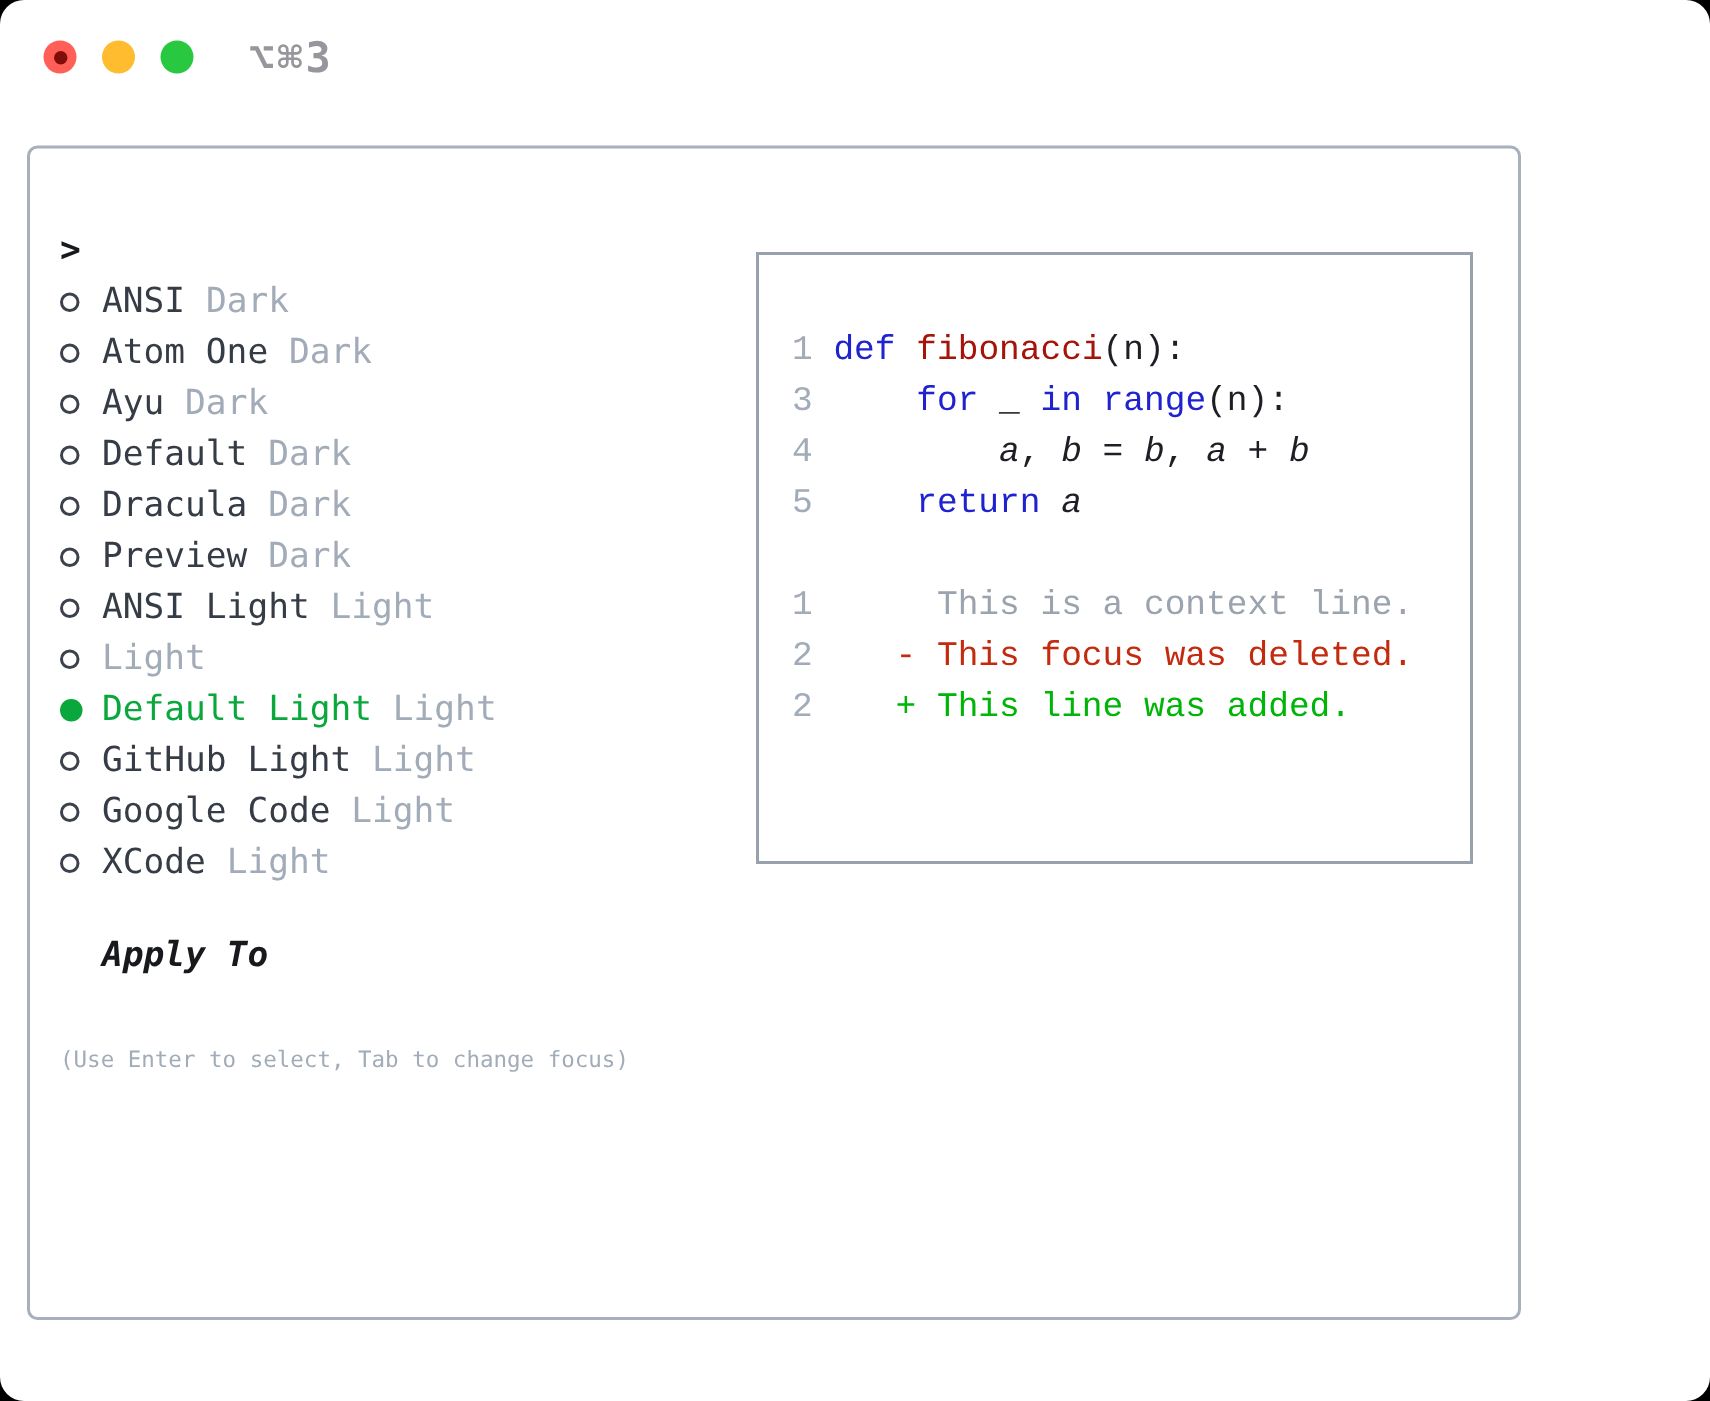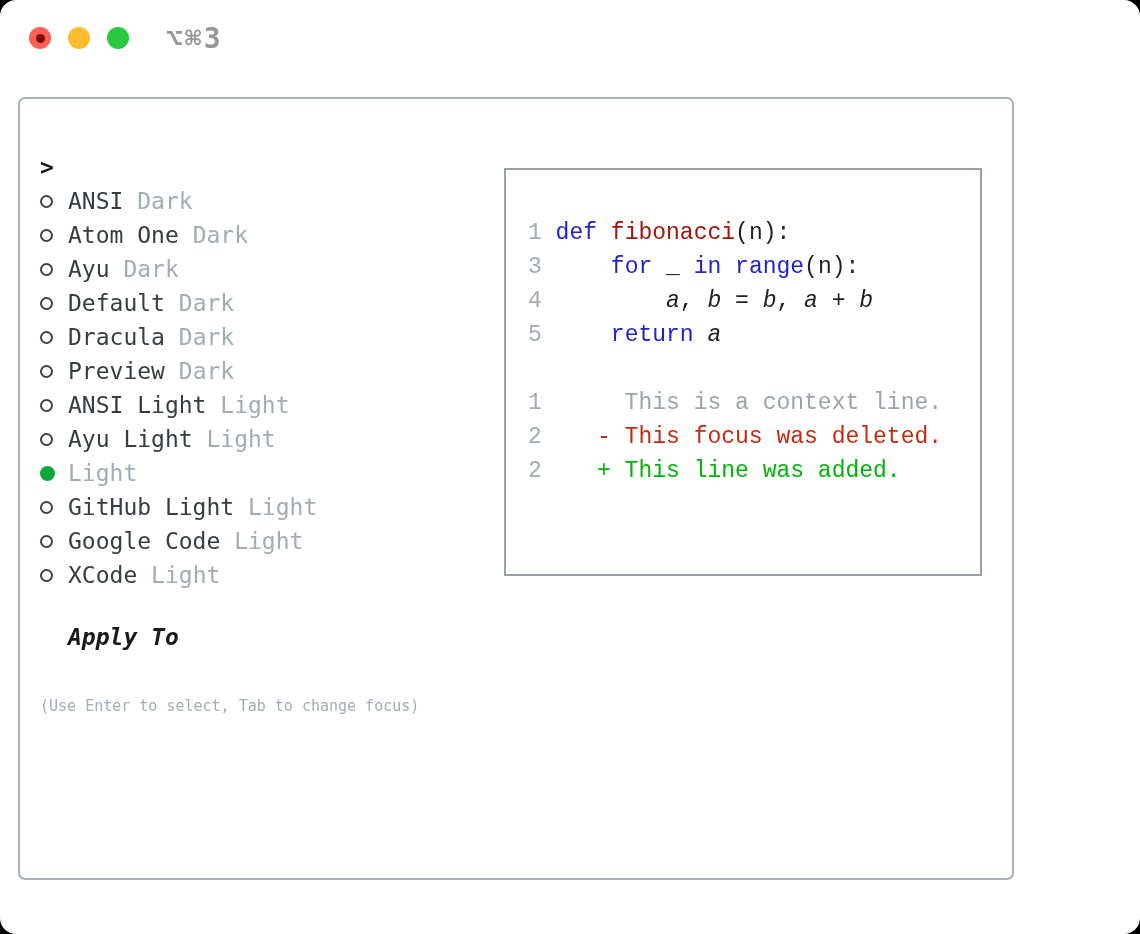--- a/index.html
+++ b/index.html
@@ -96,22 +96,22 @@
       </div>
 
       <div id="theme-list">
           <div class="row"><span class="marker"><span class="radio"></span></span><span class="item-name">ANSI </span><span class="item-suffix">Dark</span></div>
           <div class="row"><span class="marker"><span class="radio"></span></span><span class="item-name">Atom One </span><span class="item-suffix">Dark</span></div>
           <div class="row"><span class="marker"><span class="radio"></span></span><span class="item-name">Ayu </span><span class="item-suffix">Dark</span></div>
           <div class="row"><span class="marker"><span class="radio"></span></span><span class="item-name">Default </span><span class="item-suffix">Dark</span></div>
           <div class="row"><span class="marker"><span class="radio"></span></span><span class="item-name">Dracula </span><span class="item-suffix">Dark</span></div>
           <div class="row"><span class="marker"><span class="radio"></span></span><span class="item-name">Preview </span><span class="item-suffix">Dark</span></div>
           <div class="row"><span class="marker"><span class="radio"></span></span><span class="item-name">ANSI Light </span><span class="item-suffix">Light</span></div>
-          <div class="row"><span class="marker"><span class="radio"></span></span><span class="item-name">Ayu Light </span><span class="item-suffix">Light</span></div>
-          <div class="row"><span class="marker"><span class="radio sel"></span></span><span class="item-suffix">Light</span></div>
+          <div class="row"><span class="marker"><span class="radio"></span></span><span class="item-suffix">Light</span></div>
+          <div class="row"><span class="marker"><span class="radio sel"></span></span><span class="item-name sel">Default Light </span><span class="item-suffix">Light</span></div>
           <div class="row"><span class="marker"><span class="radio"></span></span><span class="item-name">GitHub Light </span><span class="item-suffix">Light</span></div>
           <div class="row"><span class="marker"><span class="radio"></span></span><span class="item-name">Google Code </span><span class="item-suffix">Light</span></div>
           <div class="row"><span class="marker"><span class="radio"></span></span><span class="item-name">XCode </span><span class="item-suffix">Light</span></div>
         </div>
 
       <div class="row apply-hdr">
         <span class="marker"></span>
         <span class="hdr">Apply To</span>
       </div>
 

